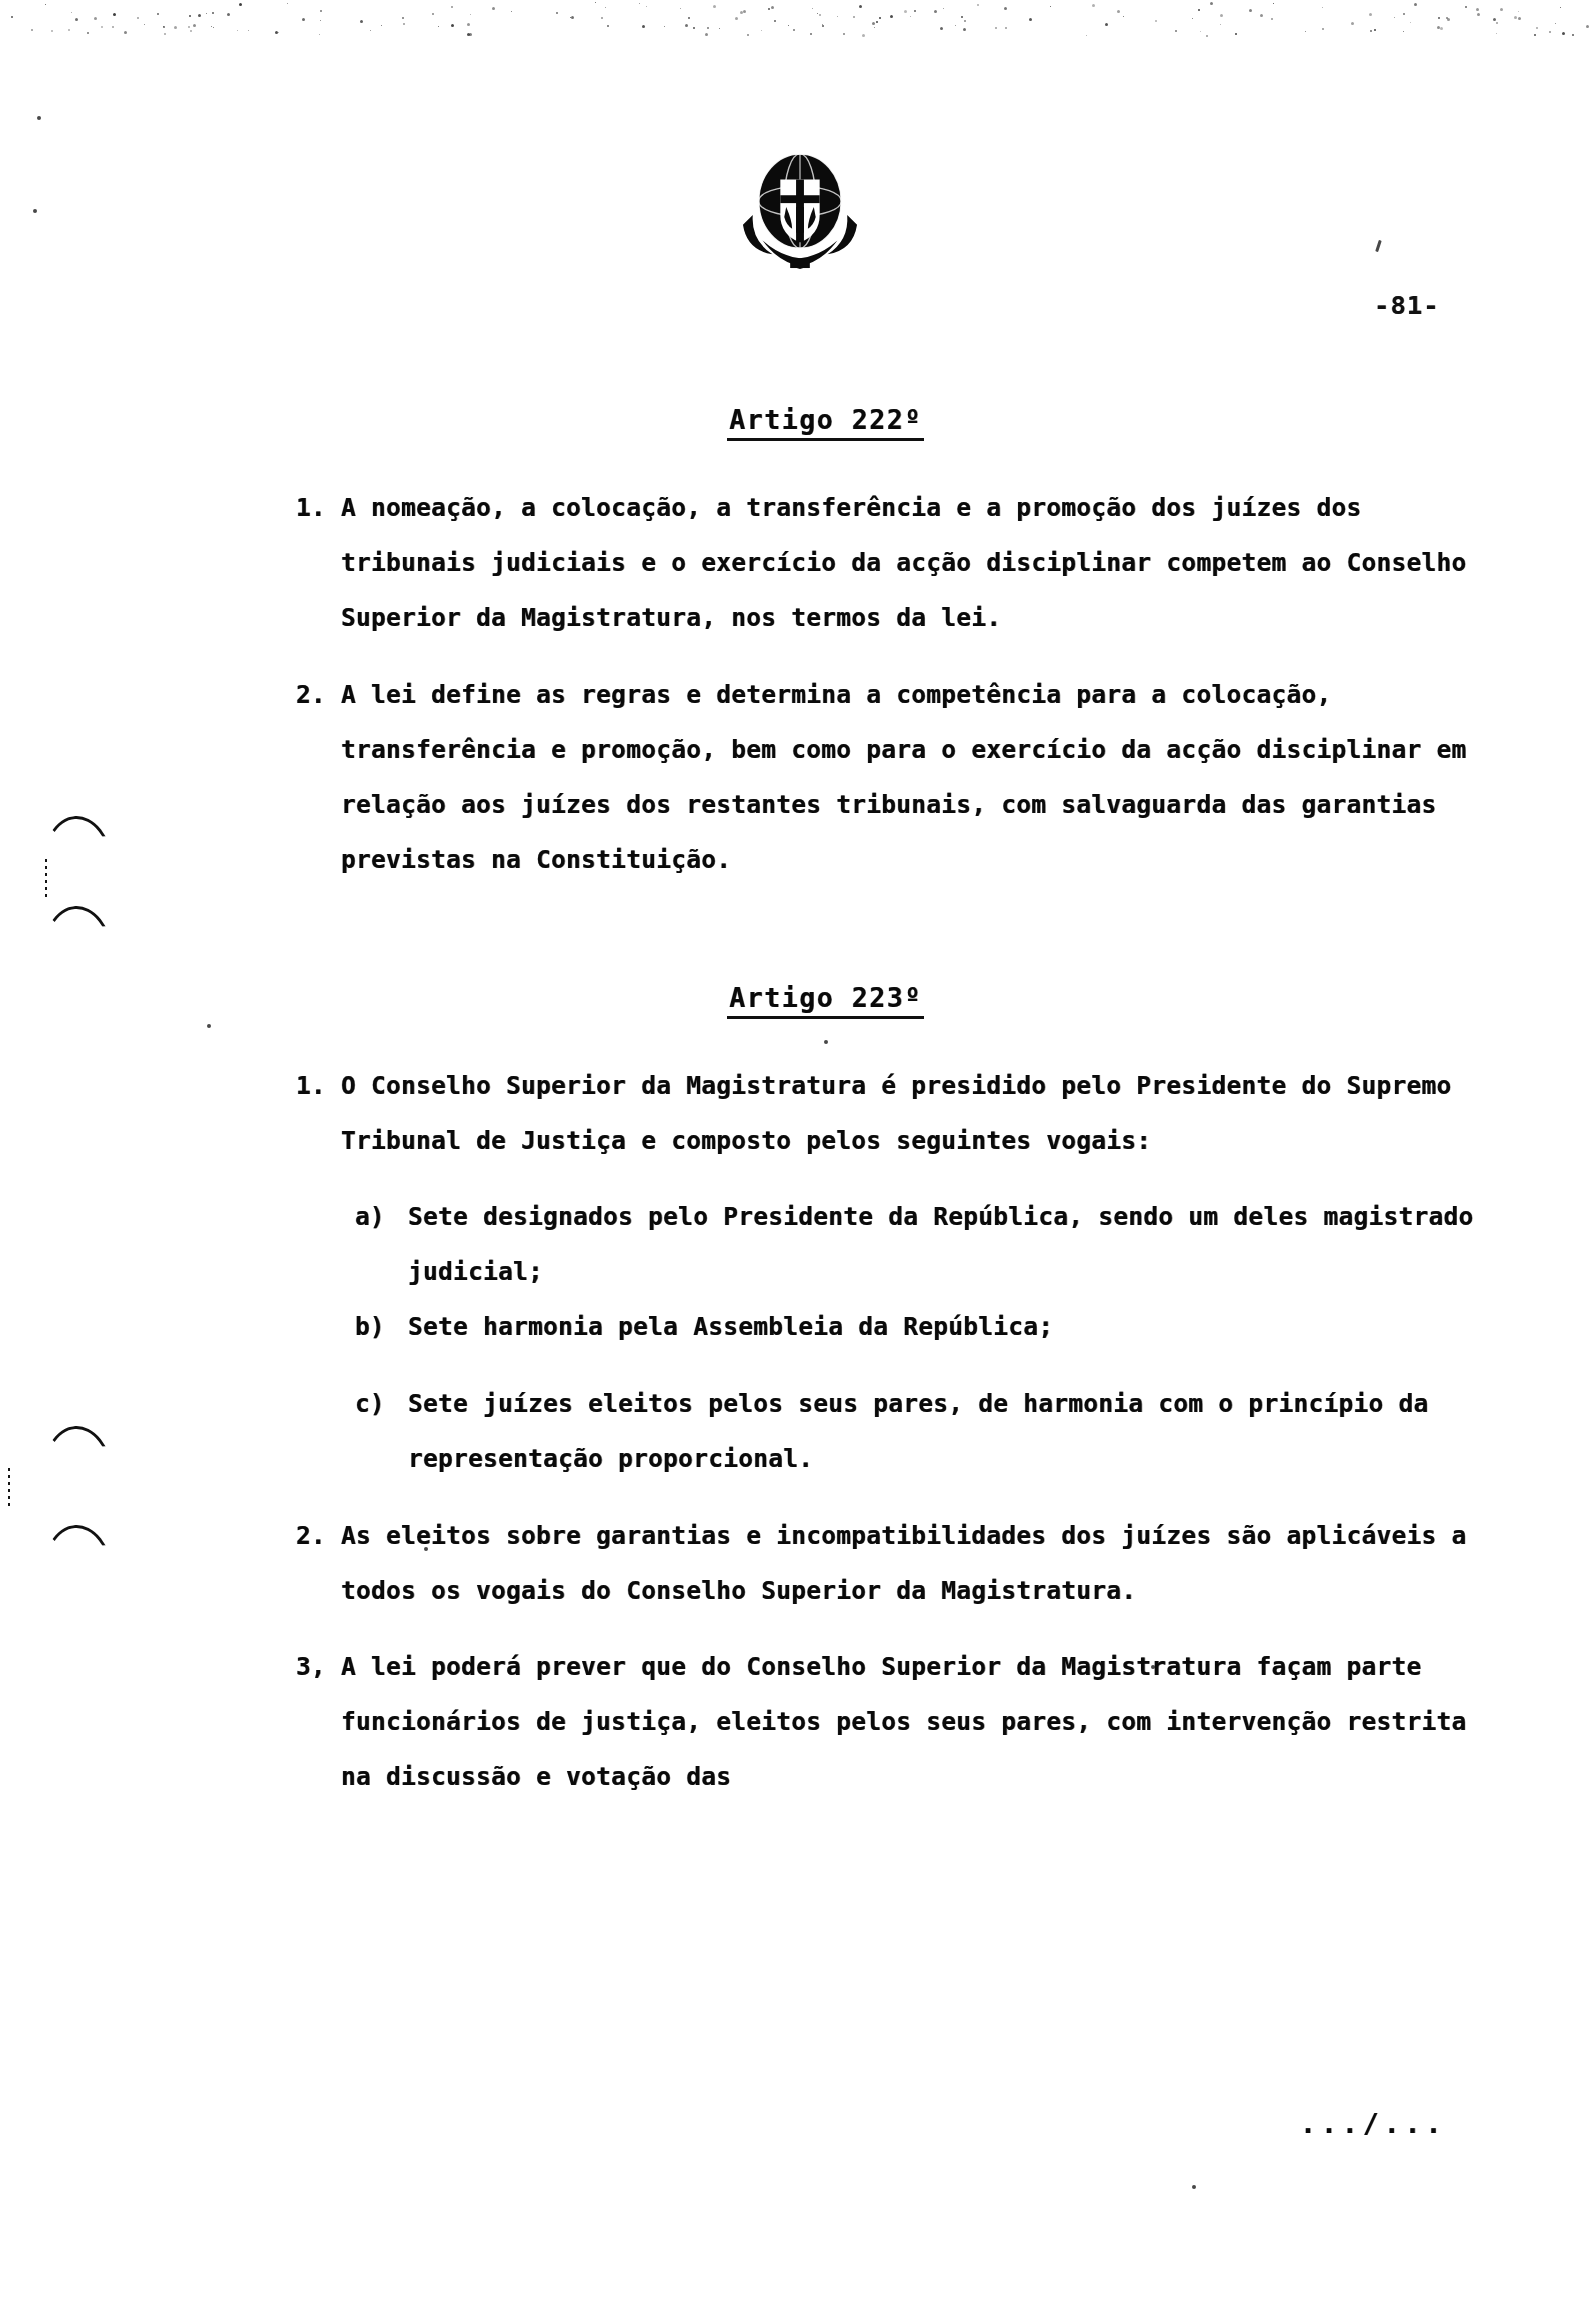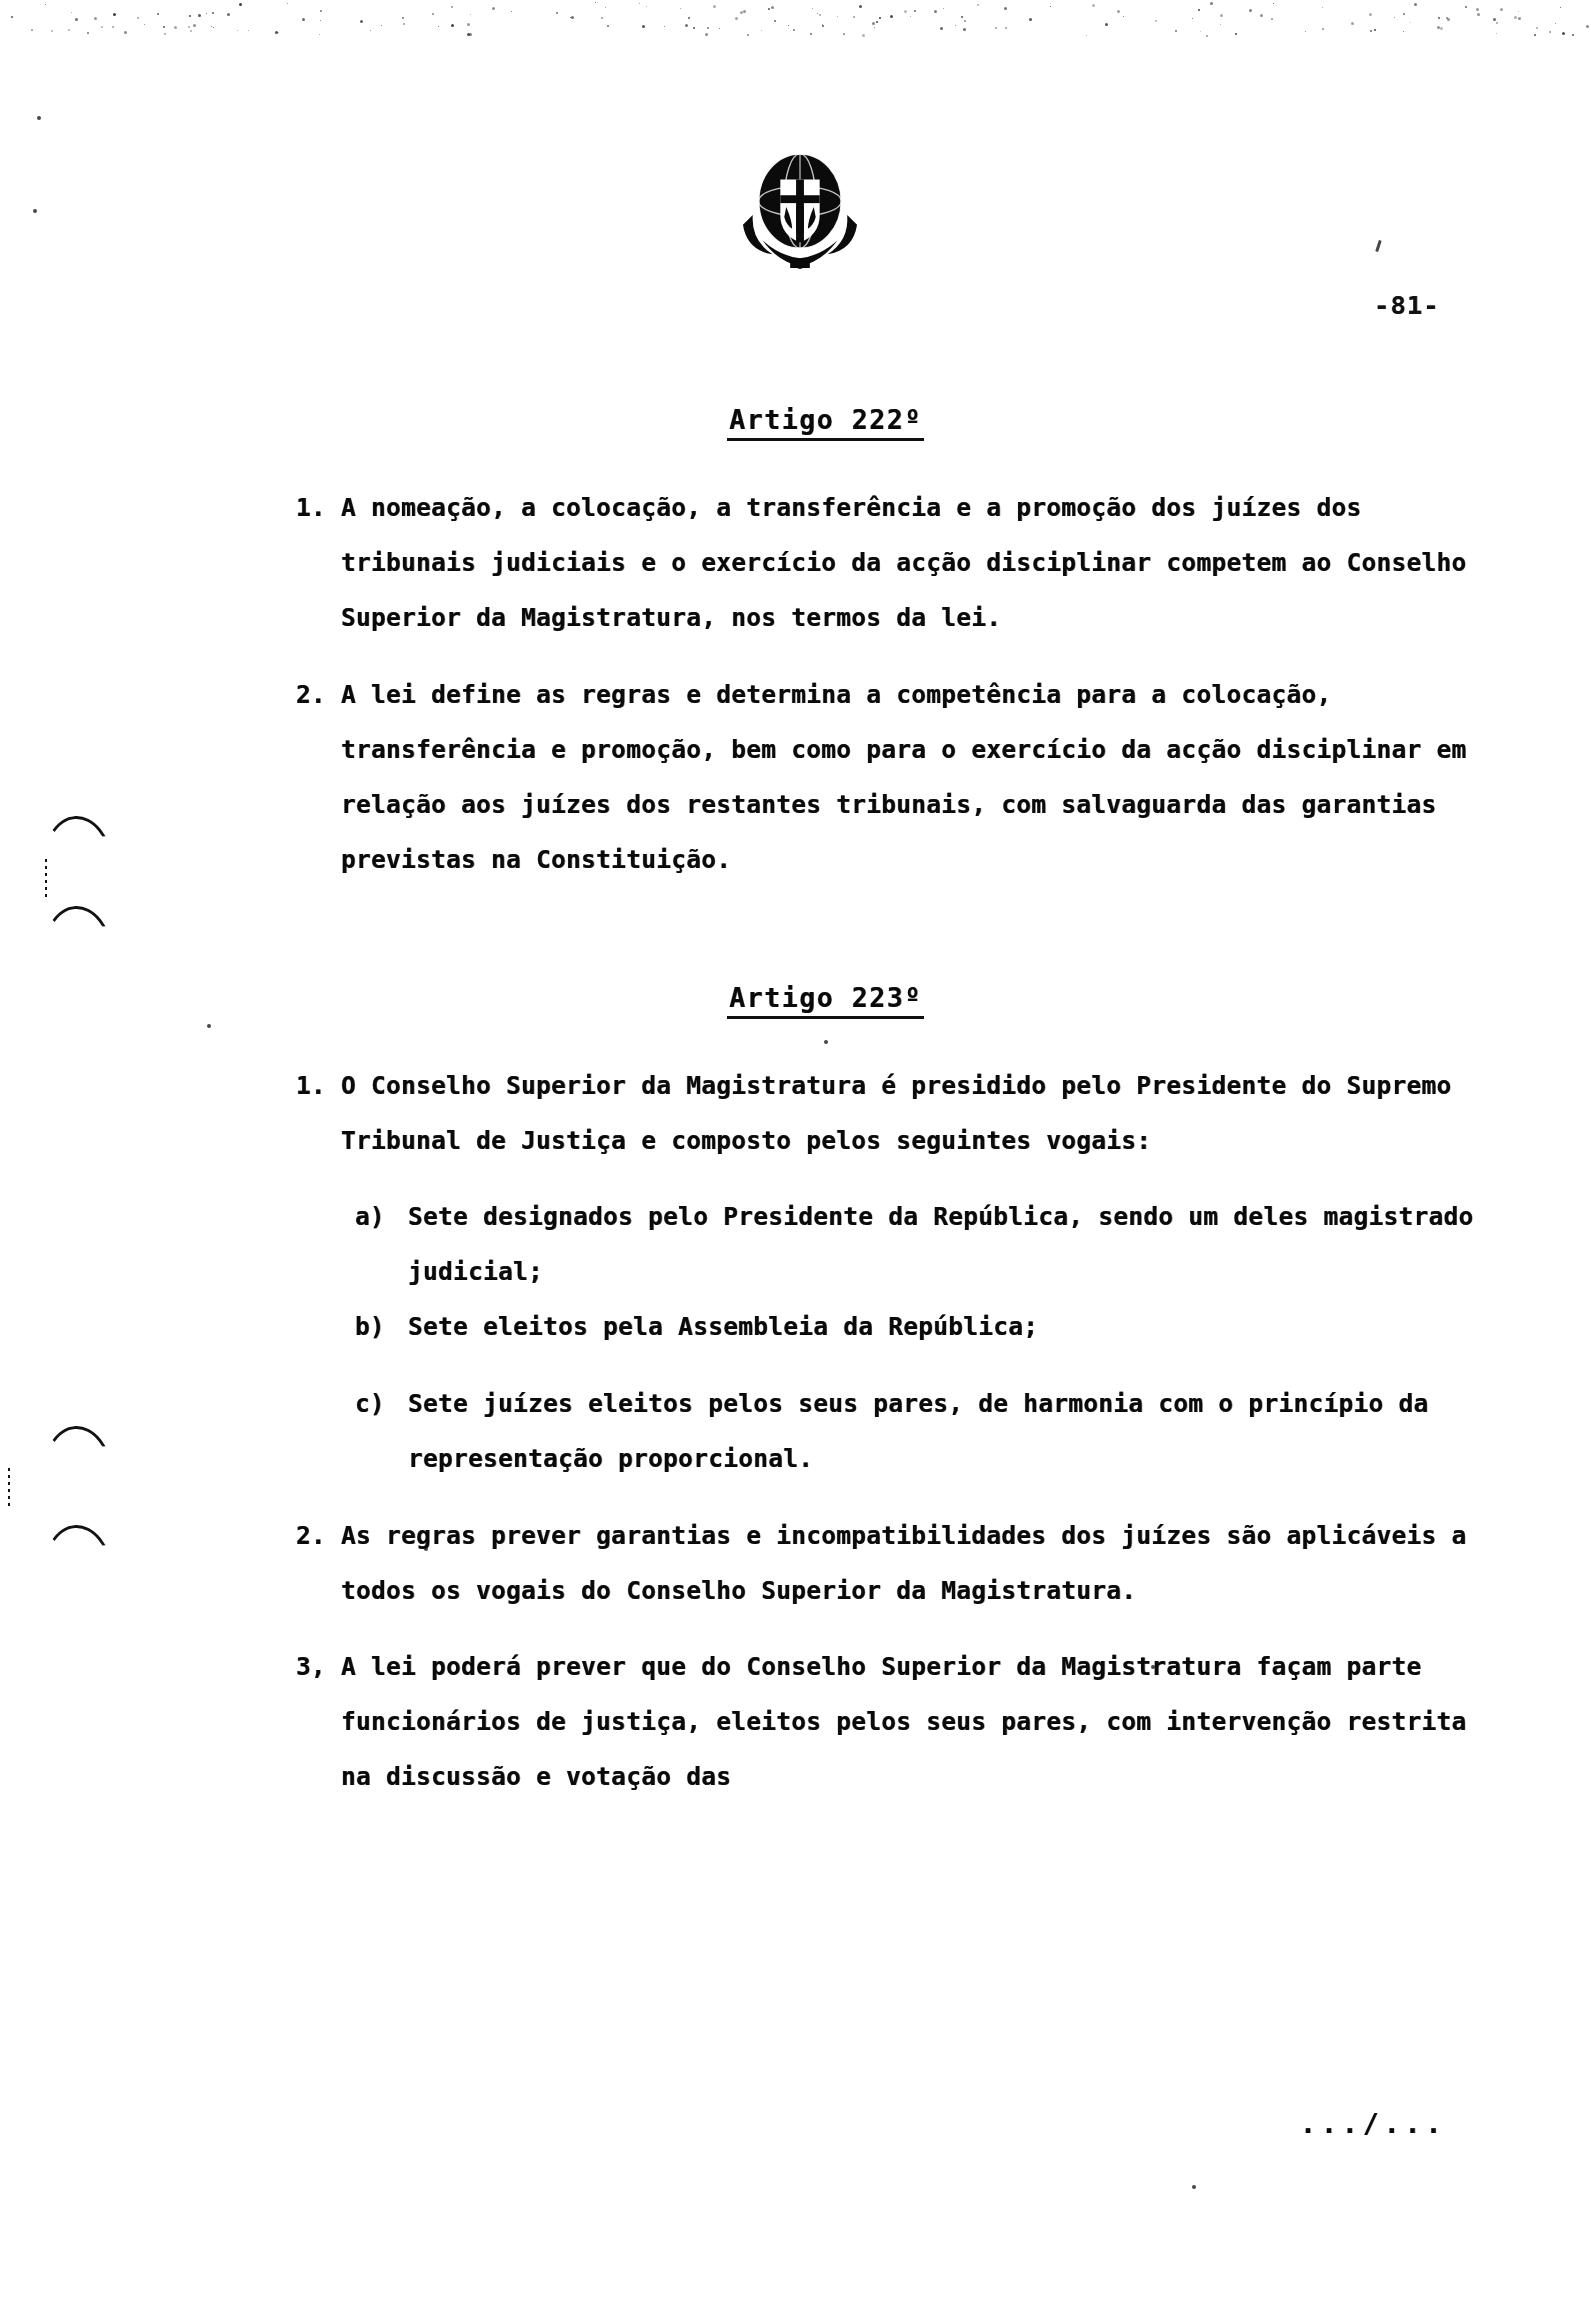--- a/index.html
+++ b/index.html
@@ -413,35 +413,35 @@
 
     <div class="gap-sm"></div>
 
     <div class="clause lvl2">
       <div class="clause-num ink">a)</div>
       <div class="clause-body ink">Sete designados pelo Presidente da República, sendo um deles magistrado judicial;</div>
     </div>
 
     <div class="clause lvl2">
       <div class="clause-num ink">b)</div>
-      <div class="clause-body ink">Sete eleitos pela Assembleia da República;</div>
+      <div class="clause-body ink">Sete harmonia pela Assembleia da República;</div>
     </div>
 
     <div class="gap-sm"></div>
 
     <div class="clause lvl2">
       <div class="clause-num ink">c)</div>
       <div class="clause-body ink">Sete juízes eleitos pelos seus pares, de harmonia com o princípio da representação proporcional.</div>
     </div>
 
     <div class="gap-sm"></div>
 
     <div class="clause lvl1">
       <div class="clause-num ink">2.</div>
-      <div class="clause-body ink">As regras prever garantias e incompatibilidades dos juízes são aplicáveis a todos os vogais do Conselho Superior da Magistratura.</div>
+      <div class="clause-body ink">As eleitos sobre garantias e incompatibilidades dos juízes são aplicáveis a todos os vogais do Conselho Superior da Magistratura.</div>
     </div>
 
     <div class="gap-sm"></div>
 
     <div class="clause lvl1">
       <div class="clause-num ink">3,</div>
       <div class="clause-body ink">A lei poderá prever que do Conselho Superior da Magistratura façam parte funcionários de justiça, eleitos pelos seus pares, com intervenção restrita na discussão e votação das</div>
     </div>
 
   </div>

